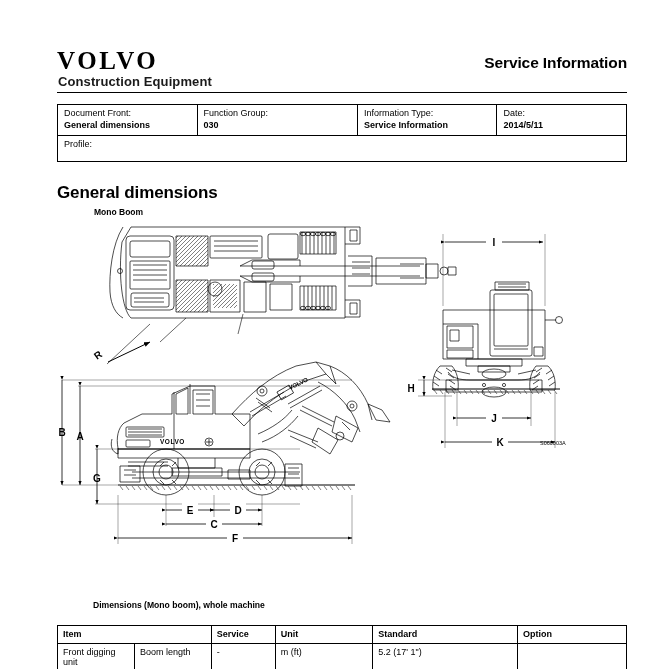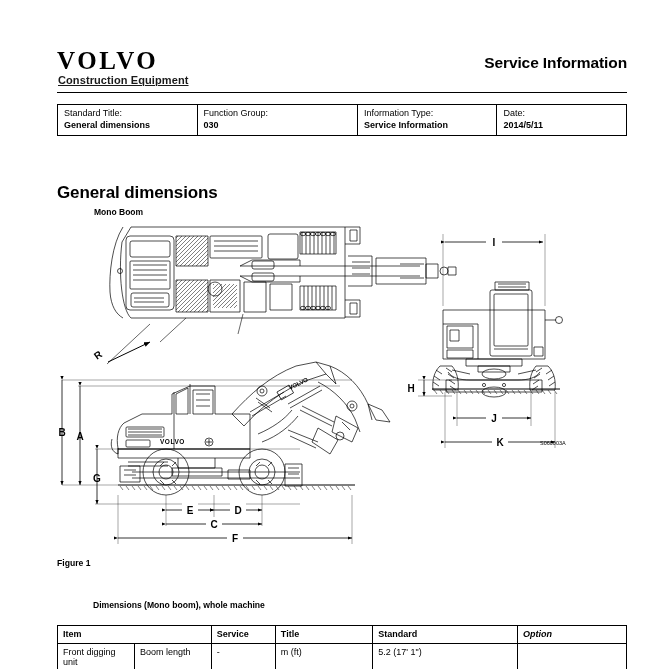--- a/index.html
+++ b/index.html
@@ -17,23 +17,22 @@
   #header { position: absolute; left: 0; top: 0; width: 665px; height: 96px; }
   #volvo-logo {
     position: absolute; left: 57px; top: 48px;
     font-family: "Liberation Serif", serif;
     font-weight: bold; font-size: 25px;
     letter-spacing: 2.6px;
     color: #000; line-height: 1;
   }
   #volvo-sub {
     position: absolute; left: 58px; top: 74px;
-    font-size: 11px; font-weight: bold; color: #1a1a1a;
+    font-size: 13px; font-weight: bold; color: #1a1a1a;
     letter-spacing: 0.1px;
-    text-decoration: underline;
   }
   #service-info-title {
     position: absolute; right: 38px; top: 54px;
     font-size: 15.5px; font-weight: bold; text-align: right;
     letter-spacing: -0.1px;
   }
   #header-rule {
     position: absolute; left: 57px; top: 92px; width: 570px; height: 1px;
     background: #000;
   }
@@ -90,51 +89,54 @@
     vertical-align: top;
     height: 17px;
   }
   #spec-table th { font-weight: bold; }
   #spec-table td { font-weight: normal; }
   .c-item   { width: 120px; }
   .c-sub    { width: 126px; }
   .c-symbol { width: 50px; }
   .c-unit   { width: 76px; }
   .c-std    { width: 113px; }
-  .c-opt    { width: 85px; font-style: italic; }
+  .c-opt    { width: 85px; }
 </style>
 </head>
 <body>
 
 <div id="header">
   <div id="volvo-logo">VOLVO</div>
   <div id="volvo-sub">Construction Equipment</div>
   <div id="service-info-title">Service Information</div>
   <div id="header-rule"></div>
 </div>
 
 <table id="info-table">
   <tbody>
       <tr>
     <td style="width:146px">
-      <span class="lbl">Standard Title:</span>
+      <span class="lbl">Document Front:</span>
       <span class="val">General dimensions</span>
     </td>
     <td style="width:170px">
       <span class="lbl">Function Group:</span>
       <span class="val">030</span>
     </td>
     <td style="width:146px">
       <span class="lbl">Information Type:</span>
       <span class="val">Service Information</span>
     </td>
     <td style="width:136px">
       <span class="lbl">Date:</span>
       <span class="val">2014/5/11</span>
     </td>
+  </tr>
+  <tr>
+    <td class="profile-cell" colspan="4">Profile:</td>
   </tr>
 </tbody>
   </table>
 
 <div id="page-title">General dimensions</div>
 <div id="subtitle-mono-boom">Mono Boom</div>
 
 <div id="figure-area">
 <svg width="665" height="330" viewBox="0 0 665 330" xmlns="http://www.w3.org/2000/svg">
   <defs>
@@ -425,30 +427,29 @@
       <rect x="492" y="221" width="16" height="13" fill="#fff" stroke="none"></rect>
       <text x="500" y="232">K</text>
     </g>
 
     <text x="540" y="231" font-family="Liberation Sans, sans-serif" font-size="5.5" fill="#000" stroke="none">S060003A</text>
   </g>
 </svg>
 </div>
 
 <div id="caption-block">
-  <div>Figure 1</div>
 </div>
 <div id="dim-heading">Dimensions (Mono boom), whole machine</div>
 
 <table id="spec-table">
   <thead>
     <tr>
       <th class="c-item" colspan="2">Item</th>
       <th class="c-symbol">Service</th>
-      <th class="c-unit">Title</th>
+      <th class="c-unit">Unit</th>
       <th class="c-std">Standard</th>
       <th class="c-opt">Option</th>
     </tr>
   </thead>
   <tbody>
     <tr>
       <td class="c-item">Front digging unit</td>
       <td class="c-sub">Boom length</td>
       <td class="c-symbol">-</td>
       <td class="c-unit">m (ft)</td>

